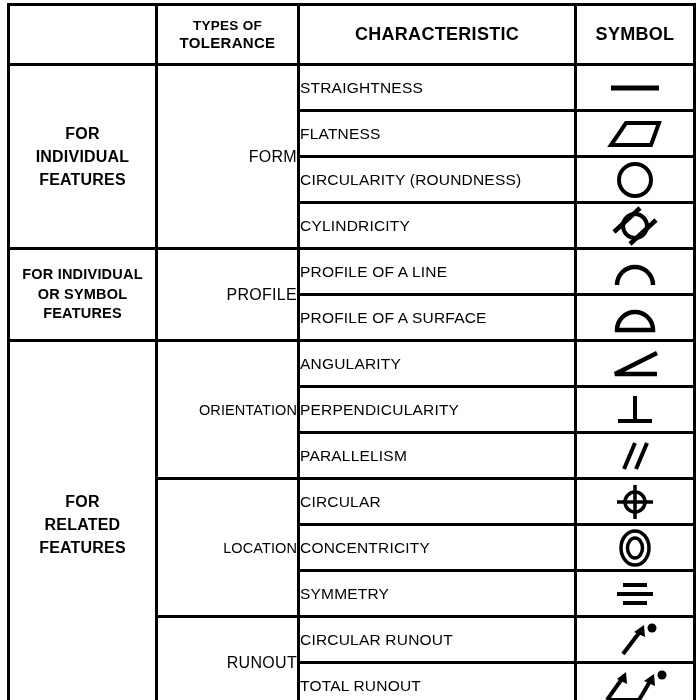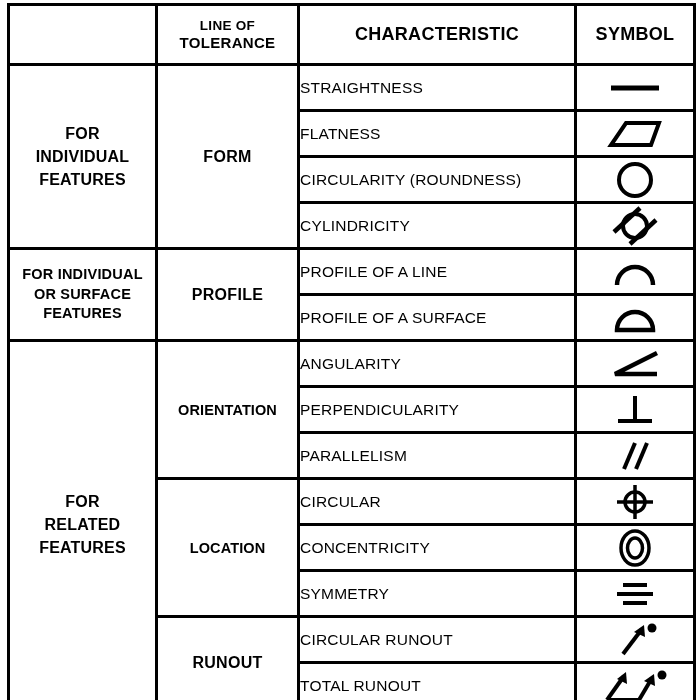--- a/index.html
+++ b/index.html
@@ -64,22 +64,22 @@
     line-height: 1.45;
     letter-spacing: 0.2px;
   }
   .cat.small {
     font-size: 14.5px;
     line-height: 1.35;
   }
 
   
   .type {
-    text-align: center;
-    font-weight: bold;
+    text-align: right;
+    font-weight: normal;
     font-size: 16px;
     letter-spacing: 0.3px;
   }
   .type.tight { font-size: 14.5px; letter-spacing: 0.1px; margin-left: 44px; }
 
   
   .charc {
     font-weight: normal;
     font-size: 15.5px;
     letter-spacing: 0.2px;
@@ -107,21 +107,21 @@
       <col class="c-category">
       <col class="c-type">
       <col class="c-char">
       <col class="c-symbol">
     </colgroup>
     <tbody>
 
       <tr>
         <td class="hdr" style="height:57px;"></td>
         <td class="hdr hdr-types">
-          <span class="stack small-line">LINE OF</span>
+          <span class="stack small-line">TYPES OF</span>
           <span class="stack">TOLERANCE</span>
         </td>
         <td class="hdr hdr-char">CHARACTERISTIC</td>
         <td class="hdr hdr-symbol">SYMBOL</td>
       </tr>
 
       <tr class="row-h">
         <td class="cat" rowspan="4">
           <span class="stack">FOR</span>
           <span class="stack">INDIVIDUAL</span>
@@ -161,21 +161,21 @@
             <circle cx="31" cy="21" r="12" fill="none" stroke="#000" stroke-width="4"></circle>
             <line x1="10" y1="27" x2="36" y2="3" stroke="#000" stroke-width="4.5"></line>
             <line x1="26" y1="39" x2="52" y2="15" stroke="#000" stroke-width="4.5"></line>
           </svg>
         </td>
       </tr>
 
       <tr class="row-h">
         <td class="cat small" rowspan="2">
           <span class="stack">FOR INDIVIDUAL</span>
-          <span class="stack">OR SURFACE</span>
+          <span class="stack">OR SYMBOL</span>
           <span class="stack">FEATURES</span>
         </td>
         <td class="type" rowspan="2">PROFILE</td>
         <td class="charc">PROFILE OF A LINE</td>
         <td class="symcell">
           <svg width="54" height="32" viewBox="0 0 54 32">
             <path d="M 9 29 A 18 18 0 0 1 45 29" fill="none" stroke="#000" stroke-width="4.5"></path>
           </svg>
         </td>
       </tr>

